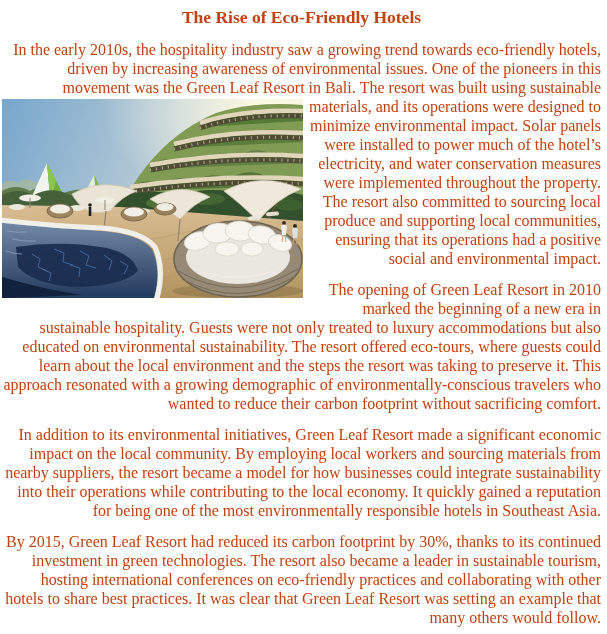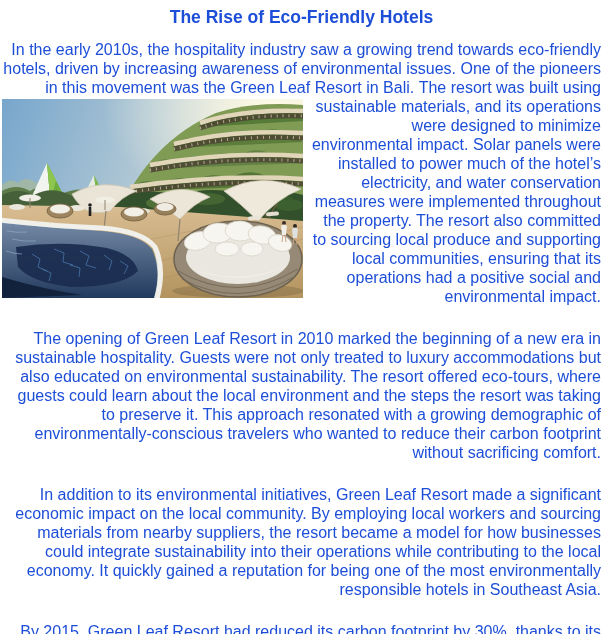--- a/index.html
+++ b/index.html
@@ -8,38 +8,38 @@
     width: 607px;
     height: 634px;
     background: #ffffff;
     overflow: hidden;
   }
   .page {
     box-sizing: border-box;
     width: 607px;
     height: 634px;
     padding: 6px 6px 0 2px;
-    font-family: Liberation Sans, sans-serif;
-    color: #1d4ed8;
+    font-family: Liberation Serif, serif;
+    color: #c2410c;
   }
   .doc-title {
     font-size: 17.5px;
     font-weight: bold;
     text-align: center;
     margin: 2px 0 13px 0;
     line-height: 19px;
   }
   .para {
     font-size: 16px;
     line-height: 19px;
     margin: 0;
     text-align: right;
   }
   .para + .para {
-    margin-top: 23px;
+    margin-top: 12px;
   }
   .photo-float {
     float: left;
     width: 301px;
     height: 199px;
     margin: 2px 5px 3px 0;
     display: block;
   }
 </style>
 </head>

